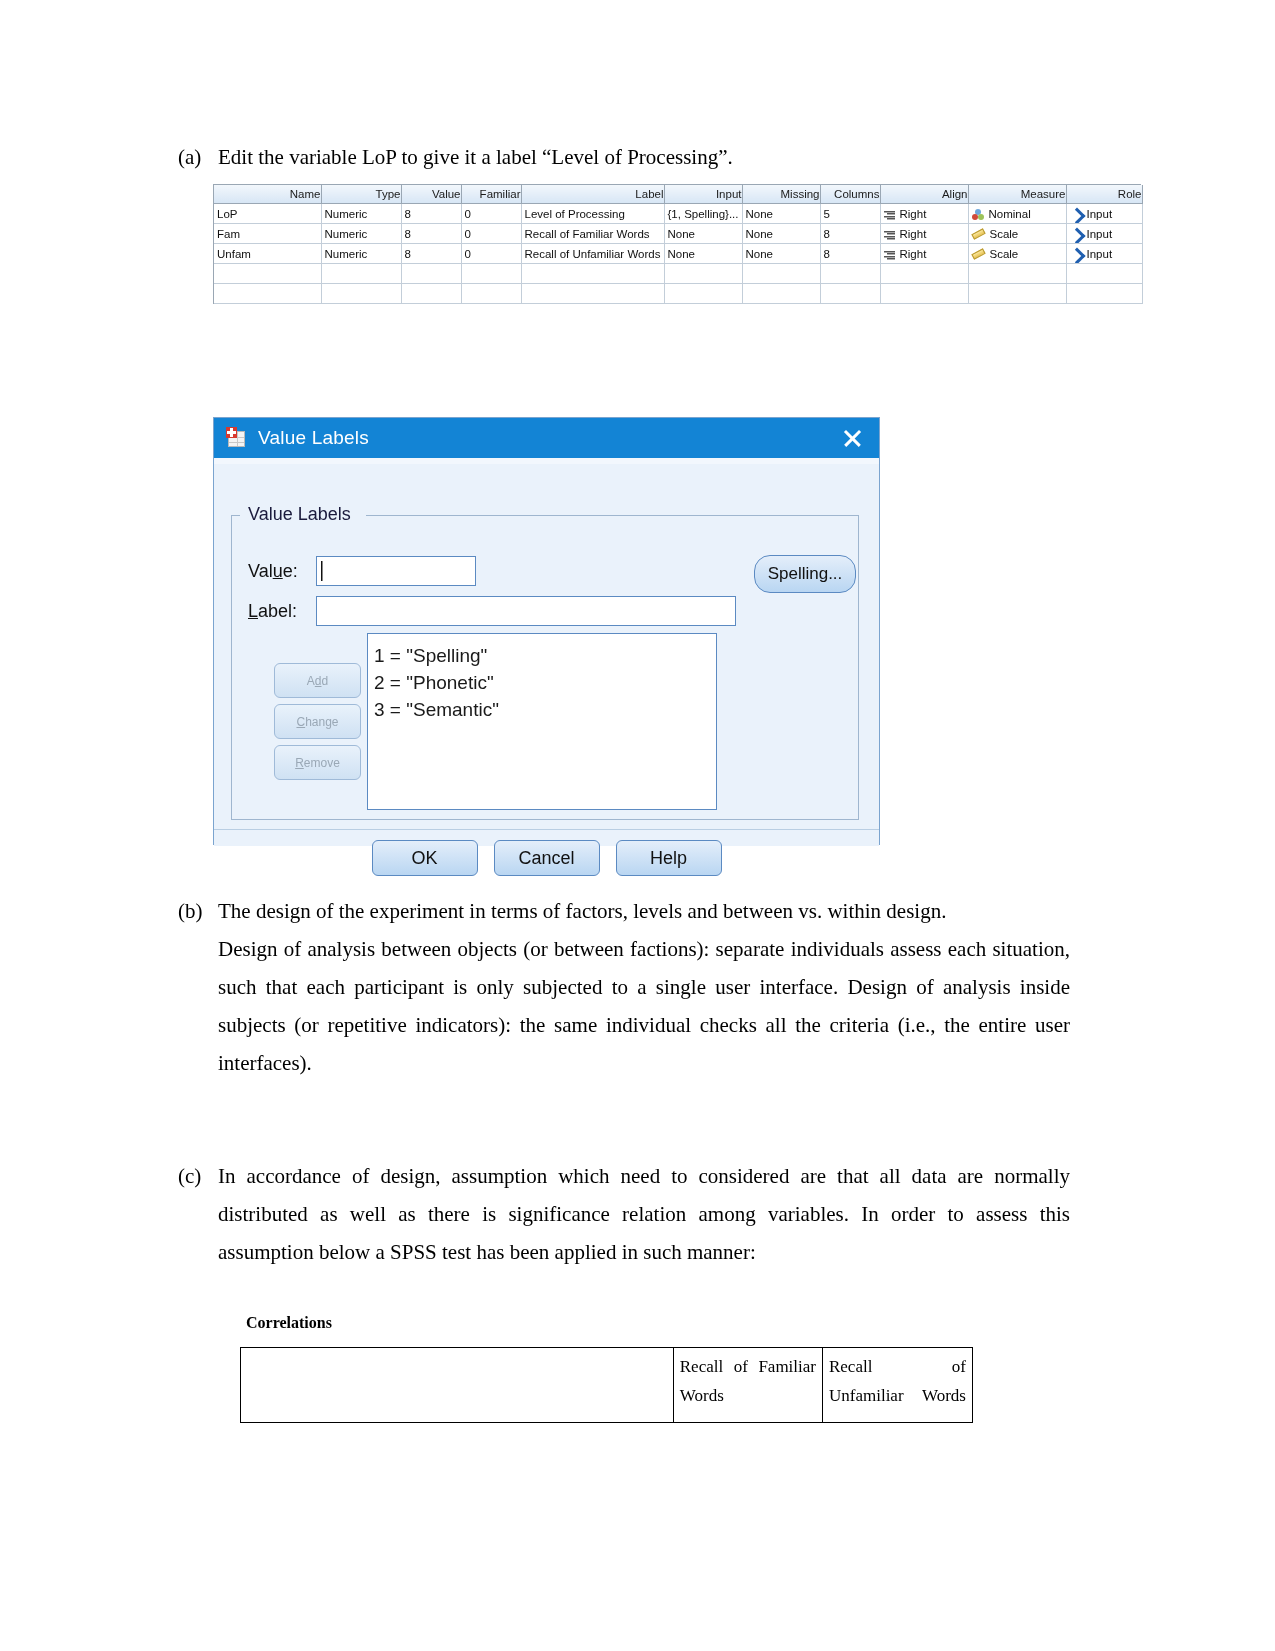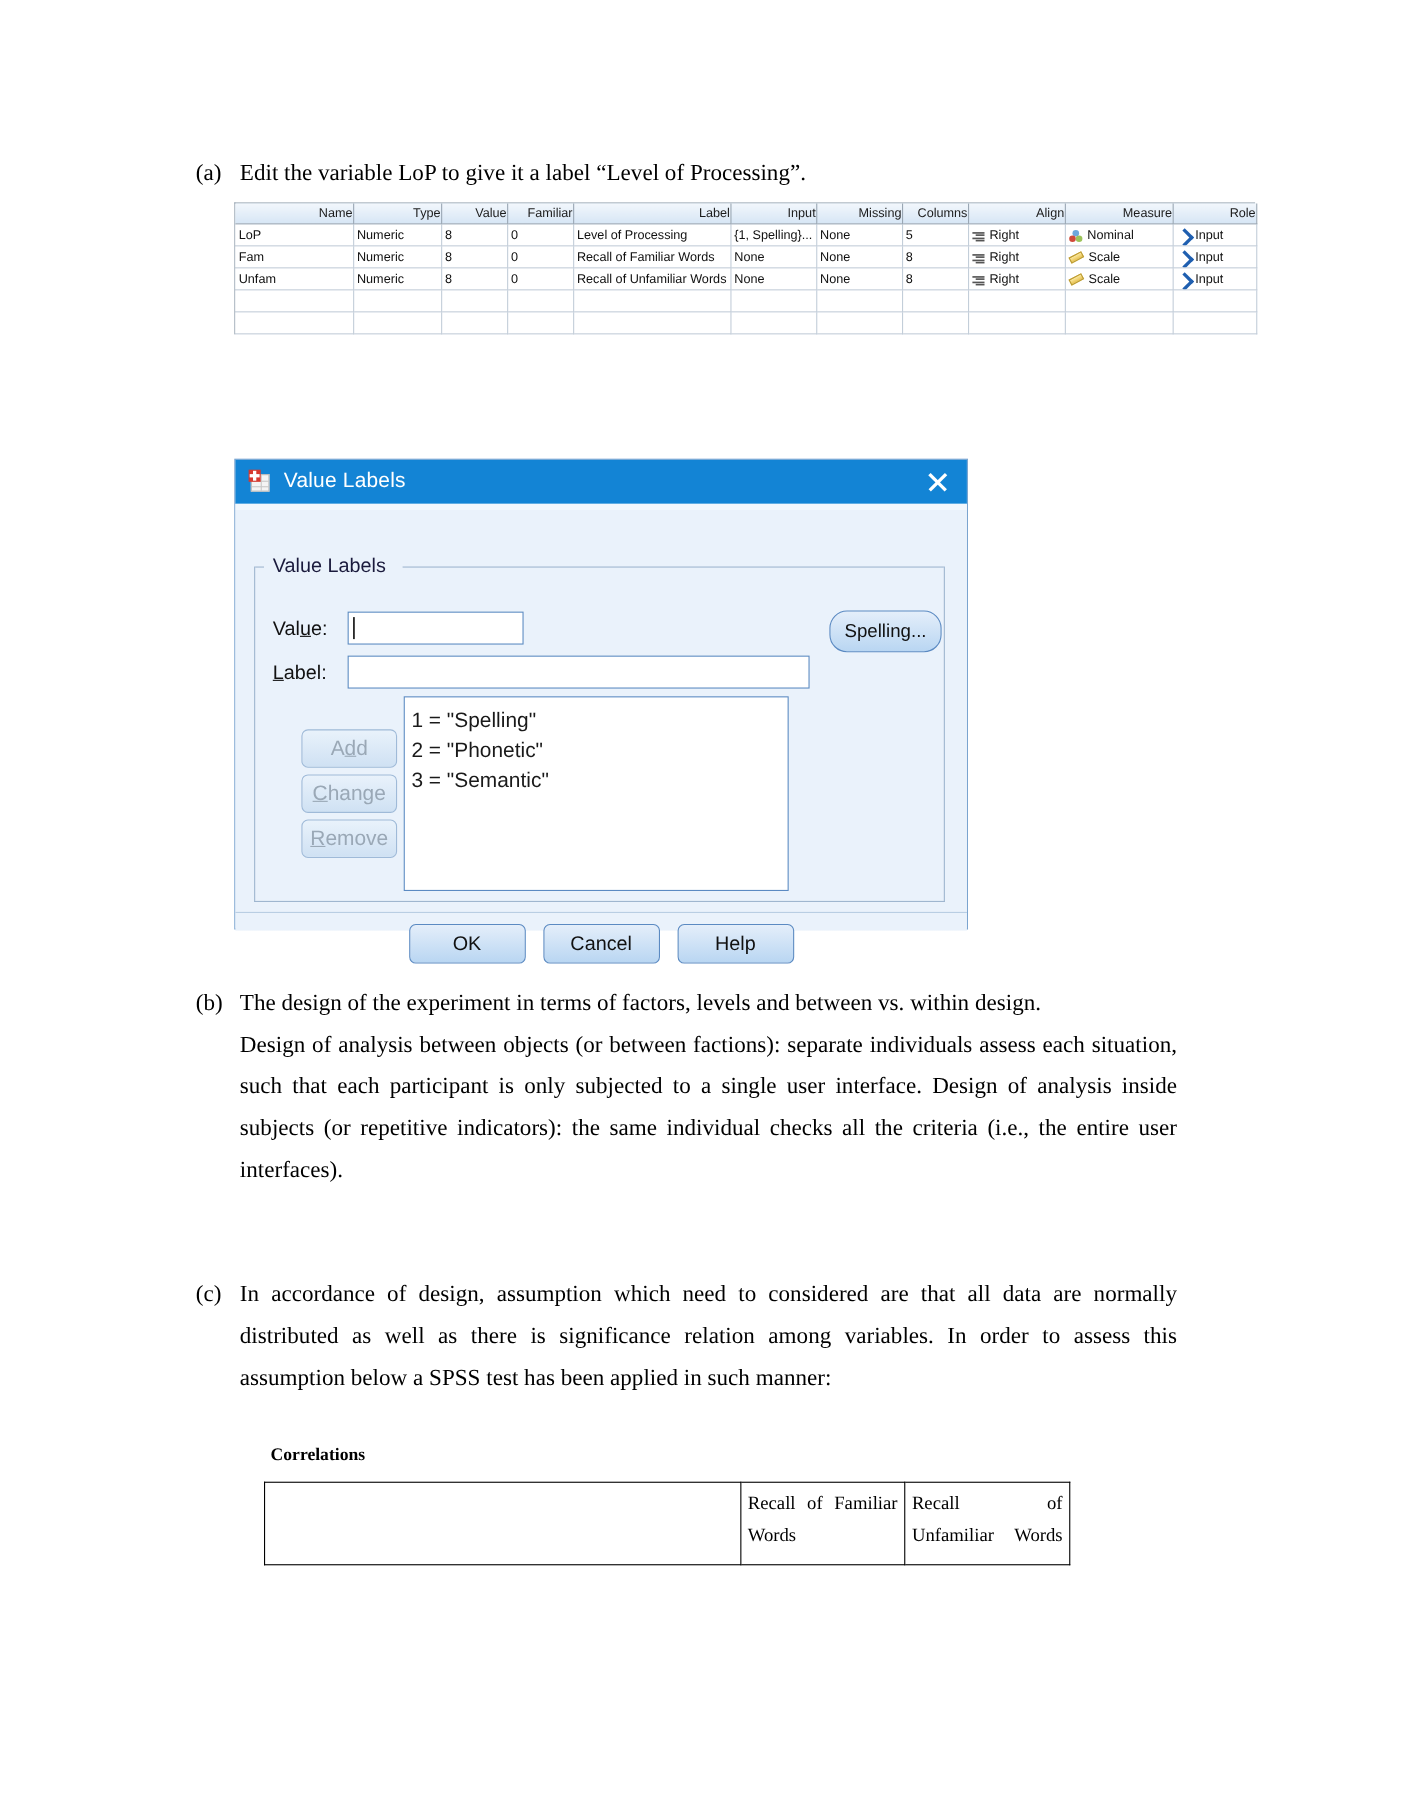--- a/index.html
+++ b/index.html
@@ -299,21 +299,21 @@
     position: absolute;
     left: 60px; top: 205px;
     width: 85px;
   }
   .sidebtn {
     width: 85px; height: 33px;
     border: 1px solid #9fbad8;
     border-radius: 6px;
     background: linear-gradient(#e9f2fb, #cfe1f3);
     color: #9aa8b6;
-    font-size: 19px;
+    font-size: 12px;
     display: flex; align-items: center; justify-content: center;
     margin-bottom: 6px;
     cursor: default;
   }
   .sidebtn u { text-decoration: underline; }
 
   .dlg-sep {
     position: absolute;
     left: 0; right: 0; top: 371px;
     height: 0;

